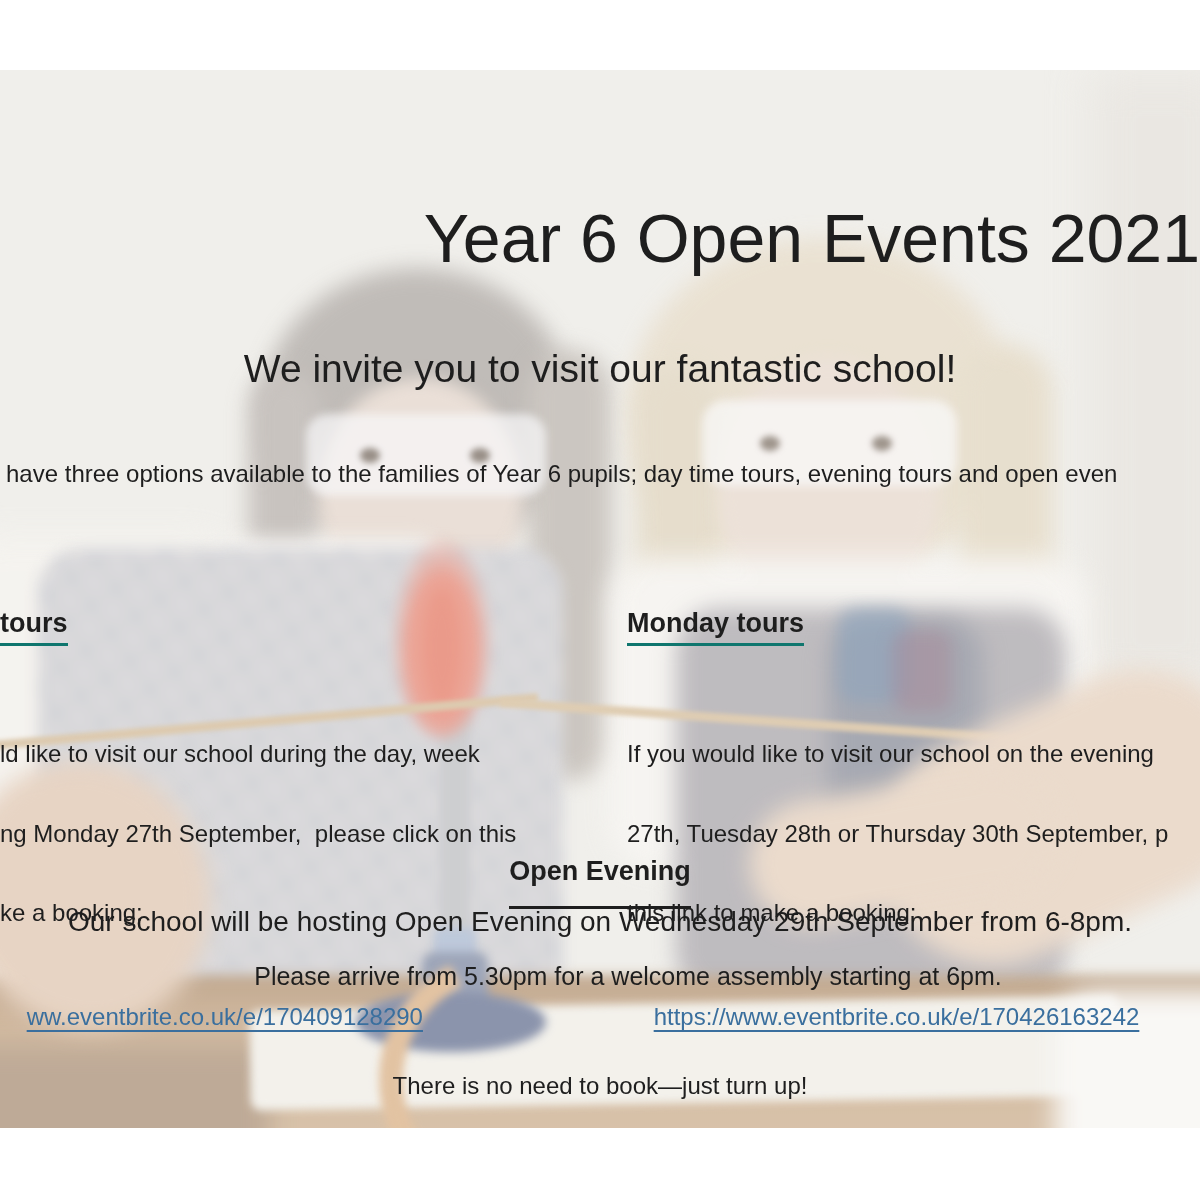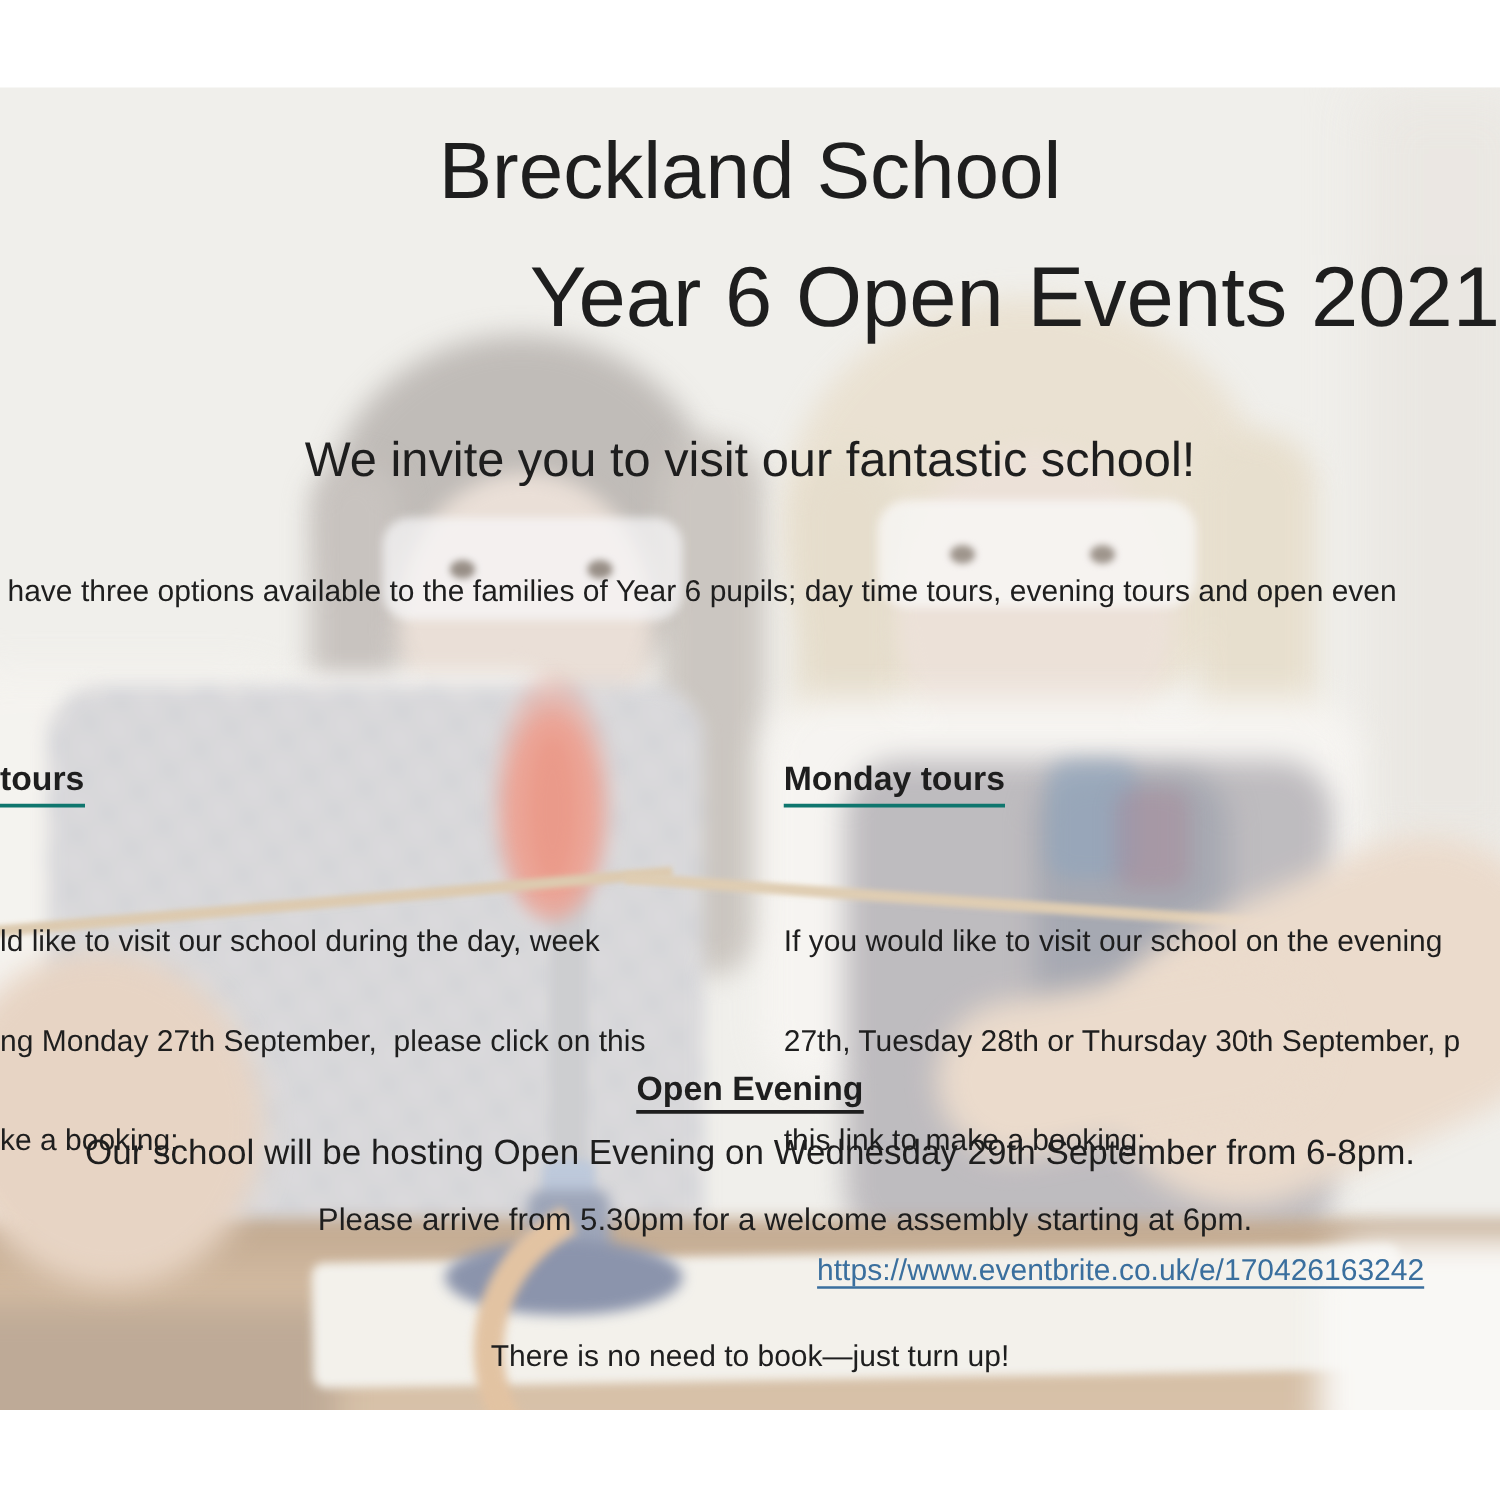--- a/index.html
+++ b/index.html
@@ -27,21 +27,21 @@
   .col-left{left:0;}
   .col-right{left:627px;}
   .col-head{font-size:27px;font-weight:bold;line-height:34px;margin:0;}
   .col-head span{display:inline-block;border-bottom:3px solid #0f766e;padding-bottom:3px;}
   .col-body{margin-top:14px;}
   .col-body p{margin:0;font-size:24px;line-height:43.5px;}
   .col-link{display:inline-block;margin-top:14px;font-size:24px;
     color:#3a6f9e;text-decoration:underline;
     text-decoration-thickness:2px;text-underline-offset:5px;cursor:pointer;}
   .oe-head{top:786px;font-size:27px;font-weight:bold;}
-  .oe-head span{display:inline-block;border-bottom:3px solid #1e1e1e;padding-bottom:1px;text-align:center;}
+  .oe-head span{display:inline-block;border-bottom:3px solid #1e1e1e;padding-bottom:19px;text-align:center;}
   .oe-line1{top:836px;font-size:28px;}
   .oe-line2{top:892px;font-size:25px;padding-left:28px;}
   .footer-line{top:1002px;font-size:24px;}
 </style>
 </head>
 <body>
 
 <div class="flyer">
 
   <div class="photo" title="faded photo of two pupils wearing safety goggles heating wooden splints over a bunsen burner flame on a lab bench">
@@ -97,32 +97,32 @@
                 transform:rotate(15deg);filter:blur(4px);"></div>
 
     <div class="ph" style="left:-40px;top:690px;width:250px;height:270px;background:#e6cfbc;border-radius:50%;transform:rotate(-18deg);filter:blur(11px);"></div>
     <div class="ph" style="left:872px;top:632px;width:390px;height:230px;background:#ead7c6;border-radius:120px;transform:rotate(-24deg);filter:blur(11px);"></div>
     <div class="ph" style="left:748px;top:715px;width:310px;height:125px;background:#ead7c6;border-radius:64px;transform:rotate(-10deg);filter:blur(11px);"></div>
     <div class="ph" style="left:1055px;top:920px;width:210px;height:185px;background:#fbfaf8;border-radius:40px;filter:blur(13px);"></div>
   </div>
 
   <div class="content">
 
-    <div class="t-center title">Breckland School</div>
     <div class="t-center subtitle">Year 6 Open Events 2021</div>
     <div class="t-center invite">We invite you to visit our fantastic school!</div>
     <div class="intro">have three options available to the families of Year 6 pupils; day time tours, evening tours and open even</div>
 
     <div class="col col-left">
       <p class="col-head"><span>tours</span></p>
       <div class="col-body">
         <p>ld like to visit our school during the day, week</p>
         <p>ng Monday 27th September,  please click on this</p>
         <p>ke a booking:</p>
       </div>
+      <span class="col-link">ww.eventbrite.co.uk/e/170409128290</span>
     </div>
 
     <div class="col col-right">
       <p class="col-head"><span>Monday tours</span></p>
       <div class="col-body">
         <p>If you would like to visit our school on the evening</p>
         <p>27th, Tuesday 28th or Thursday 30th September, p</p>
         <p>this link to make a booking:</p>
       </div>
       <span class="col-link">https://www.eventbrite.co.uk/e/170426163242</span>

